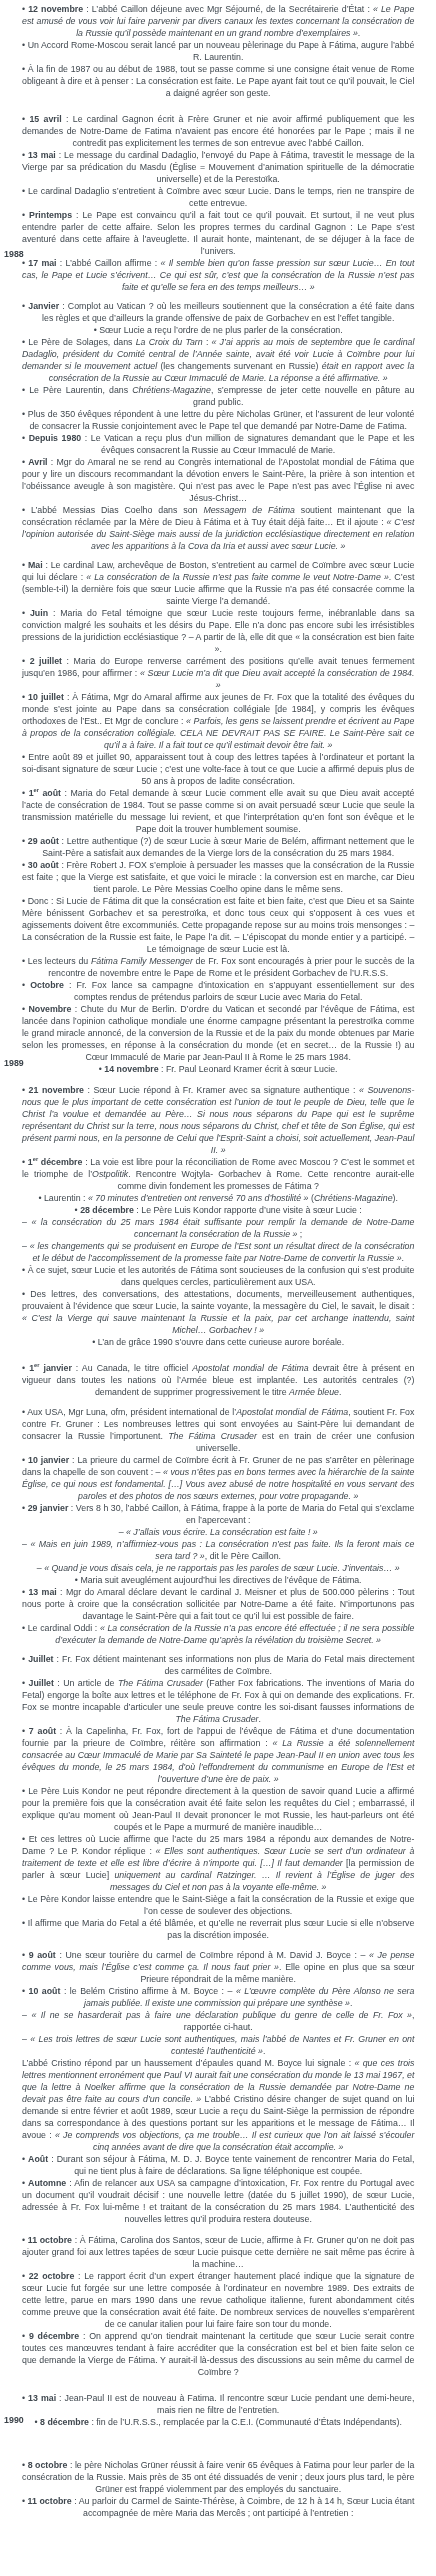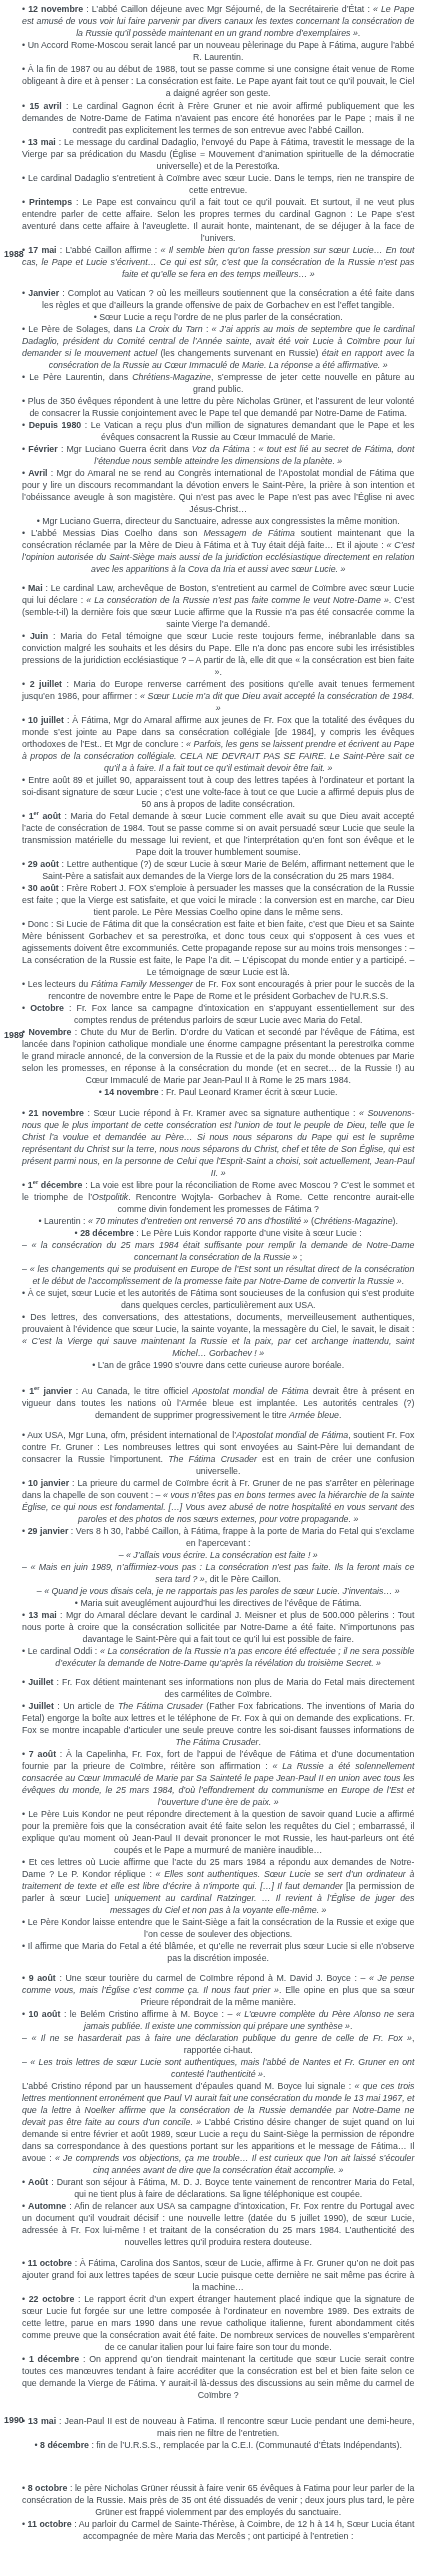--- a/index.html
+++ b/index.html
@@ -40,34 +40,32 @@
 </style>
 </head>
 <body>
 
 <div class="page">
   <div>
     <div class="body-col">
         <p class="para"><span>• </span><span class="run-b">12 novembre</span><span> : L’abbé Caillon déjeune avec Mgr Séjourné, de la Secrétairerie d’État : </span><span class="run-i">« Le Pape est amusé de vous voir lui faire parvenir par divers canaux les textes concernant la consécration de la Russie qu’il possède maintenant en un grand nombre d’exemplaires »</span><span>.</span></p>
         <p class="para"><span>• Un Accord Rome-Moscou serait lancé par un nouveau pèlerinage du Pape à Fátima, augure l’abbé R. Laurentin.</span></p>
         <p class="para"><span>• À la fin de 1987 ou au début de 1988, tout se passe comme si une consigne était venue de Rome obligeant à dire et à penser : La consécration est faite. Le Pape ayant fait tout ce qu’il pouvait, le Ciel a daigné agréer son geste.</span></p>
-        <p class="para" style="margin-top: 1px;"><span>• </span><span class="run-b">15 avril</span><span> : Le cardinal Gagnon écrit à Frère Gruner et nie avoir affirmé publiquement que les demandes de Notre-Dame de Fatima n’avaient pas encore été honorées par le Pape ; mais il ne contredit pas explicitement les termes de son entrevue avec l’abbé Caillon.</span></p>
+        <p class="para" style="margin-top: 14px;"><span>• </span><span class="run-b">15 avril</span><span> : Le cardinal Gagnon écrit à Frère Gruner et nie avoir affirmé publiquement que les demandes de Notre-Dame de Fatima n’avaient pas encore été honorées par le Pape ; mais il ne contredit pas explicitement les termes de son entrevue avec l’abbé Caillon.</span></p>
         <p class="para"><span>• </span><span class="run-b">13 mai</span><span> : Le message du cardinal Dadaglio, l’envoyé du Pape à Fátima, travestit le message de la Vierge par sa prédication du Masdu (Église = Mouvement d’animation spirituelle de la démocratie universelle) et de la Perestoïka.</span></p>
         <p class="para"><span>• Le cardinal Dadaglio s’entretient à Coïmbre avec sœur Lucie. Dans le temps, rien ne transpire de cette entrevue.</span></p>
         <p class="para"><span>• </span><span class="run-b">Printemps</span><span> : Le Pape est convaincu qu’il a fait tout ce qu’il pouvait. Et surtout, il ne veut plus entendre parler de cette affaire. Selon les propres termes du cardinal Gagnon : Le Pape s’est aventuré dans cette affaire à l’aveuglette. Il aurait honte, maintenant, de se déjuger à la face de l’univers.</span></p>
         <p class="para"><span>• </span><span class="run-b">17 mai</span><span> : L’abbé Caillon affirme : </span><span class="run-i">« Il semble bien qu’on fasse pression sur sœur Lucie… En tout cas, le Pape et Lucie s’écrivent… Ce qui est sûr, c’est que la consécration de la Russie n’est pas faite et qu’elle se fera en des temps meilleurs… »</span></p>
         <p class="para" style="margin-top: 7.2px;"><span>• </span><span class="run-b">Janvier</span><span> : Complot au Vatican ? où les meilleurs soutiennent que la consécration a été faite dans les règles et que d’ailleurs la grande offensive de paix de Gorbachev en est l’effet tangible.</span></p>
         <p class="para"><span>• Sœur Lucie a reçu l’ordre de ne plus parler de la consécration.</span></p>
         <p class="para"><span>• Le Père de Solages, dans </span><span class="run-i">La Croix du Tarn</span><span> : </span><span class="run-i">« J’ai appris au mois de septembre que le cardinal Dadaglio, président du Comité central de l’Année sainte, avait été voir Lucie à Coïmbre pour lui demander si le mouvement actuel </span><span>(les changements survenant en Russie) </span><span class="run-i">était en rapport avec la consécration de la Russie au Cœur Immaculé de Marie. La réponse a été affirmative. »</span></p>
         <p class="para"><span>• Le Père Laurentin, dans </span><span class="run-i">Chrétiens-Magazine</span><span>, s’empresse de jeter cette nouvelle en pâture au grand public.</span></p>
         <p class="para"><span>• Plus de 350 évêques répondent à une lettre du père Nicholas Grüner, et l’assurent de leur volonté de consacrer la Russie conjointement avec le Pape tel que demandé par Notre-Dame de Fatima.</span></p>
         <p class="para"><span>• </span><span class="run-b">Depuis 1980</span><span> : Le Vatican a reçu plus d’un million de signatures demandant que le Pape et les évêques consacrent la Russie au Cœur Immaculé de Marie.</span></p>
-        <p class="para"><span>• </span><span class="run-b">Février</span><span> : Mgr Luciano Guerra écrit dans </span><span class="run-i">Voz da Fátima</span><span> : </span><span class="run-i">« tout est lié au secret de Fátima, dont l’étendue nous semble atteindre les dimensions de la planète. »</span></p>
         <p class="para"><span>• </span><span class="run-b">Avril</span><span> : Mgr do Amaral ne se rend au Congrès international de l’Apostolat mondial de Fátima que pour y lire un discours recommandant la dévotion envers le Saint-Père, la prière à son intention et l’obéissance aveugle à son magistère. Qui n’est pas avec le Pape n’est pas avec l’Église ni avec Jésus-Christ…</span></p>
-        <p class="para"><span>• Mgr Luciano Guerra, directeur du Sanctuaire, adresse aux congressistes la même monition.</span></p>
         <p class="para"><span>• L’abbé Messias Dias Coelho dans son </span><span class="run-i">Messagem de Fátima</span><span> soutient maintenant que la consécration réclamée par la Mère de Dieu à Fátima et à Tuy était déjà faite… Et il ajoute : </span><span class="run-i">« C’est l’opinion autorisée du Saint-Siège mais aussi de la juridiction ecclésiastique directement en relation avec les apparitions à la Cova da Iria et aussi avec sœur Lucie. »</span></p>
         <p class="para" style="margin-top: 7.2px;"><span>• </span><span class="run-b">Mai</span><span> : Le cardinal Law, archevêque de Boston, s’entretient au carmel de Coïmbre avec sœur Lucie qui lui déclare : </span><span class="run-i">« La consécration de la Russie n’est pas faite comme le veut Notre-Dame »</span><span>. C’est (semble-t-il) la dernière fois que sœur Lucie affirme que la Russie n’a pas été consacrée comme la sainte Vierge l’a demandé.</span></p>
         <p class="para"><span>• </span><span class="run-b">Juin</span><span> : Maria do Fetal témoigne que sœur Lucie reste toujours ferme, inébranlable dans sa conviction malgré les souhaits et les désirs du Pape. Elle n’a donc pas encore subi les irrésistibles pressions de la juridiction ecclésiastique ? – A partir de là, elle dit que « la consécration est bien faite ».</span></p>
         <p class="para"><span>• </span><span class="run-b">2 juillet</span><span> : Maria do Europe renverse carrément des positions qu’elle avait tenues fermement jusqu’en 1986, pour affirmer : </span><span class="run-i">« Sœur Lucie m’a dit que Dieu avait accepté la consécration de 1984. »</span></p>
         <p class="para"><span>• </span><span class="run-b">10 juillet</span><span> : À Fátima, Mgr do Amaral affirme aux jeunes de Fr. Fox que la totalité des évêques du monde s’est jointe au Pape dans sa consécration collégiale [de 1984], y compris les évêques orthodoxes de l’Est.. Et Mgr de conclure : </span><span class="run-i">« Parfois, les gens se laissent prendre et écrivent au Pape à propos de la consécration collégiale. CELA NE DEVRAIT PAS SE FAIRE. Le Saint-Père sait ce qu’il a à faire. Il a fait tout ce qu’il estimait devoir être fait. »</span></p>
         <p class="para"><span>• Entre août 89 et juillet 90, apparaissent tout à coup des lettres tapées à l’ordinateur et portant la soi-disant signature de sœur Lucie ; c’est une volte-face à tout ce que Lucie a affirmé depuis plus de 50 ans à propos de ladite consécration.</span></p>
         <p class="para"><span>• </span><span class="run-b">1</span><span class="run-b run-s">er</span><span class="run-b"> août</span><span> : Maria do Fetal demande à sœur Lucie comment elle avait su que Dieu avait accepté l’acte de consécration de 1984. Tout se passe comme si on avait persuadé sœur Lucie que seule la transmission matérielle du message lui revient, et que l’interprétation qu’en font son évêque et le Pape doit la trouver humblement soumise.</span></p>
         <p class="para"><span>• </span><span class="run-b">29 août</span><span> : Lettre authentique (?) de sœur Lucie à sœur Marie de Belém, affirmant nettement que le Saint-Père a satisfait aux demandes de la Vierge lors de la consécration du 25 mars 1984.</span></p>
         <p class="para"><span>• </span><span class="run-b">30 août</span><span> : Frère Robert J. FOX s’emploie à persuader les masses que la consécration de la Russie est faite ; que la Vierge est satisfaite, et que voici le miracle : la conversion est en marche, car Dieu tient parole. Le Père Messias Coelho opine dans le même sens.</span></p>
         <p class="para"><span>• Donc : Si Lucie de Fátima dit que la consécration est faite et bien faite, c’est que Dieu et sa Sainte Mère bénissent Gorbachev et sa perestroïka, et donc tous ceux qui s’opposent à ces vues et agissements doivent être excommuniés. Cette propagande repose sur au moins trois mensonges : – La consécration de la Russie est faite, le Pape l’a dit. – L’épiscopat du monde entier y a participé. – Le témoignage de sœur Lucie est là.</span></p>
@@ -103,24 +101,24 @@
         <p class="para"><span>• Il affirme que Maria do Fetal a été blâmée, et qu’elle ne reverrait plus sœur Lucie si elle n’observe pas la discrétion imposée.</span></p>
         <p class="para" style="margin-top: 7.2px;"><span>• </span><span class="run-b">9 août</span><span> : Une sœur tourière du carmel de Coïmbre répond à M. David J. Boyce : – </span><span class="run-i">« Je pense comme vous, mais l’Église c’est comme ça. Il nous faut prier »</span><span>. Elle opine en plus que sa sœur Prieure répondrait de la même manière.</span></p>
         <p class="para"><span>• </span><span class="run-b">10 août</span><span> : le Belém Cristino affirme à M. Boyce : – </span><span class="run-i">« L’œuvre complète du Père Alonso ne sera jamais publiée. Il existe une commission qui prépare une synthèse »</span><span>.</span></p>
         <p class="para"><span>– </span><span class="run-i">« Il ne se hasarderait pas à faire une déclaration publique du genre de celle de Fr. Fox »</span><span>, rapportée ci-haut.</span></p>
         <p class="para"><span>– </span><span class="run-i">« Les trois lettres de sœur Lucie sont authentiques, mais l’abbé de Nantes et Fr. Gruner en ont contesté l’authenticité »</span><span>.</span></p>
         <p class="para"><span>L’abbé Cristino répond par un haussement d’épaules quand M. Boyce lui signale : </span><span class="run-i">« que ces trois lettres mentionnent erronément que Paul VI aurait fait une consécration du monde le 13 mai 1967, et que la lettre à Noelker affirme que la consécration de la Russie demandée par Notre-Dame ne devait pas être faite au cours d’un concile. »</span><span> L’abbé Cristino désire changer de sujet quand on lui demande si entre février et août 1989, sœur Lucie a reçu du Saint-Siège la permission de répondre dans sa correspondance à des questions portant sur les apparitions et le message de Fátima… Il avoue : </span><span class="run-i">« Je comprends vos objections, ça me trouble… Il est curieux que l’on ait laissé s’écouler cinq années avant de dire que la consécration était accomplie. »</span></p>
         <p class="para"><span>• </span><span class="run-b">Août</span><span> : Durant son séjour à Fátima, M. D. J. Boyce tente vainement de rencontrer Maria do Fetal, qui ne tient plus à faire de déclarations. Sa ligne téléphonique est coupée.</span></p>
         <p class="para"><span>• </span><span class="run-b">Automne</span><span> : Afin de relancer aux USA sa campagne d’intoxication, Fr. Fox rentre du Portugal avec un document qu’il voudrait décisif : une nouvelle lettre (datée du 5 juillet 1990), de sœur Lucie, adressée à Fr. Fox lui-même ! et traitant de la consécration du 25 mars 1984. L’authenticité des nouvelles lettres qu’il produira restera douteuse.</span></p>
         <p class="para" style="margin-top: 9.3px;"><span>• </span><span class="run-b">11 octobre</span><span> : À Fátima, Carolina dos Santos, sœur de Lucie, affirme à Fr. Gruner qu’on ne doit pas ajouter grand foi aux lettres tapées de sœur Lucie puisque cette dernière ne sait même pas écrire à la machine…</span></p>
         <p class="para"><span>• </span><span class="run-b">22 octobre</span><span> : Le rapport écrit d’un expert étranger hautement placé indique que la signature de sœur Lucie fut forgée sur une lettre composée à l’ordinateur en novembre 1989. Des extraits de cette lettre, parue en mars 1990 dans une revue catholique italienne, furent abondamment cités comme preuve que la consécration avait été faite. De nombreux services de nouvelles s’emparèrent de ce canular italien pour lui faire faire son tour du monde.</span></p>
-        <p class="para"><span>• </span><span class="run-b">1 décembre</span><span> : On apprend qu’on tiendrait maintenant la certitude que sœur Lucie serait contre toutes ces manœuvres tendant à faire accréditer que la consécration est bel et bien faite selon ce que demande la Vierge de Fátima. Y aurait-il là-dessus des discussions au sein même du carmel de Coïmbre ?</span></p>
+        <p class="para"><span>• </span><span class="run-b">9 décembre</span><span> : On apprend qu’on tiendrait maintenant la certitude que sœur Lucie serait contre toutes ces manœuvres tendant à faire accréditer que la consécration est bel et bien faite selon ce que demande la Vierge de Fátima. Y aurait-il là-dessus des discussions au sein même du carmel de Coïmbre ?</span></p>
         <p class="para" style="margin-top: 14.4px;"><span>• </span><span class="run-b">13 mai</span><span> : Jean-Paul II est de nouveau à Fatima. Il rencontre sœur Lucie pendant une demi-heure, mais rien ne filtre de l’entretien.</span></p>
         <p class="para"><span>• </span><span class="run-b">8 décembre</span><span> : fin de l’U.R.S.S., remplacée par la C.E.I. (Communauté d’États Indépendants).</span></p>
         <p class="para" style="margin-top: 31px;"><span>• </span><span class="run-b">8 octobre</span><span> : le père Nicholas Grüner réussit à faire venir 65 évêques à Fatima pour leur parler de la consécration de la Russie. Mais près de 35 ont été dissuadés de venir ; deux jours plus tard, le père Grüner est frappé violemment par des employés du sanctuaire.</span></p>
         <p class="para"><span>• </span><span class="run-b">11 octobre</span><span> : Au parloir du Carmel de Sainte-Thérèse, à Coimbre, de 12 h à 14 h, Sœur Lucia étant accompagnée de mère Maria das Mercês ; ont participé à l’entretien :</span></p>
       </div>
   </div>
 <div class="year-label" style="top: 229px;">1988</div>
-    <div class="year-label" style="top: 1010px;">1989</div>
+    <div class="year-label" style="top: 1038px;">1989</div>
     <div class="year-label" style="top: 2395px;">1990</div>
   </div>
 
 
 </body></html>

